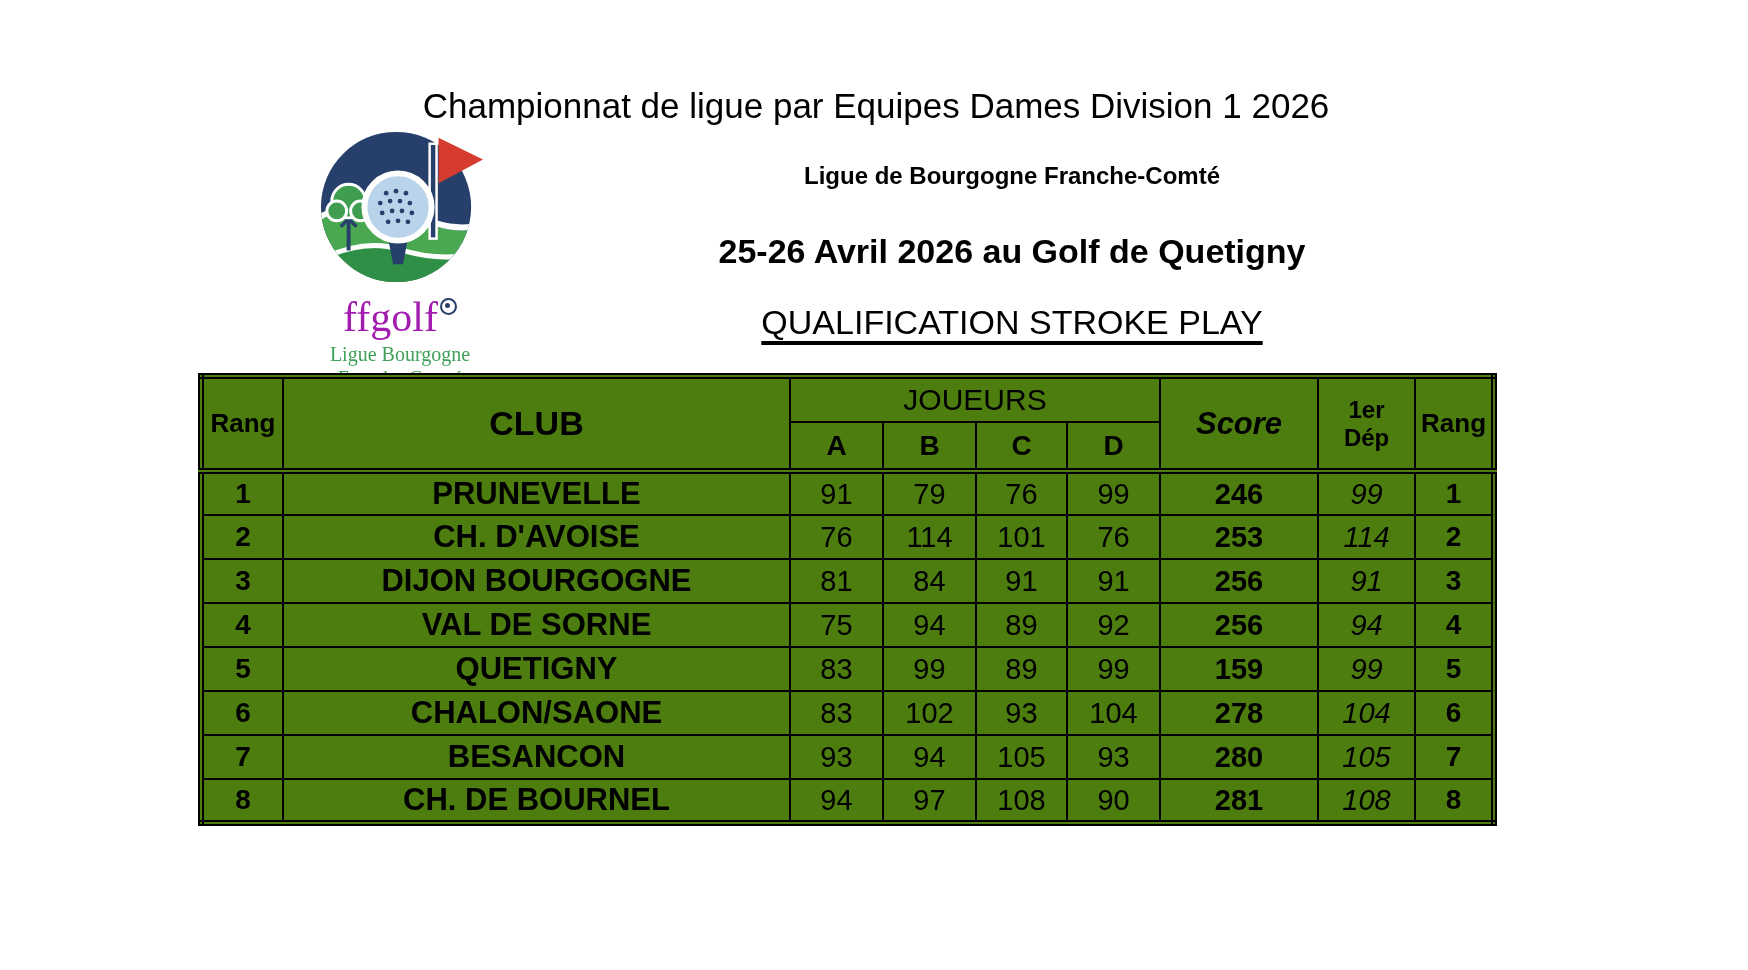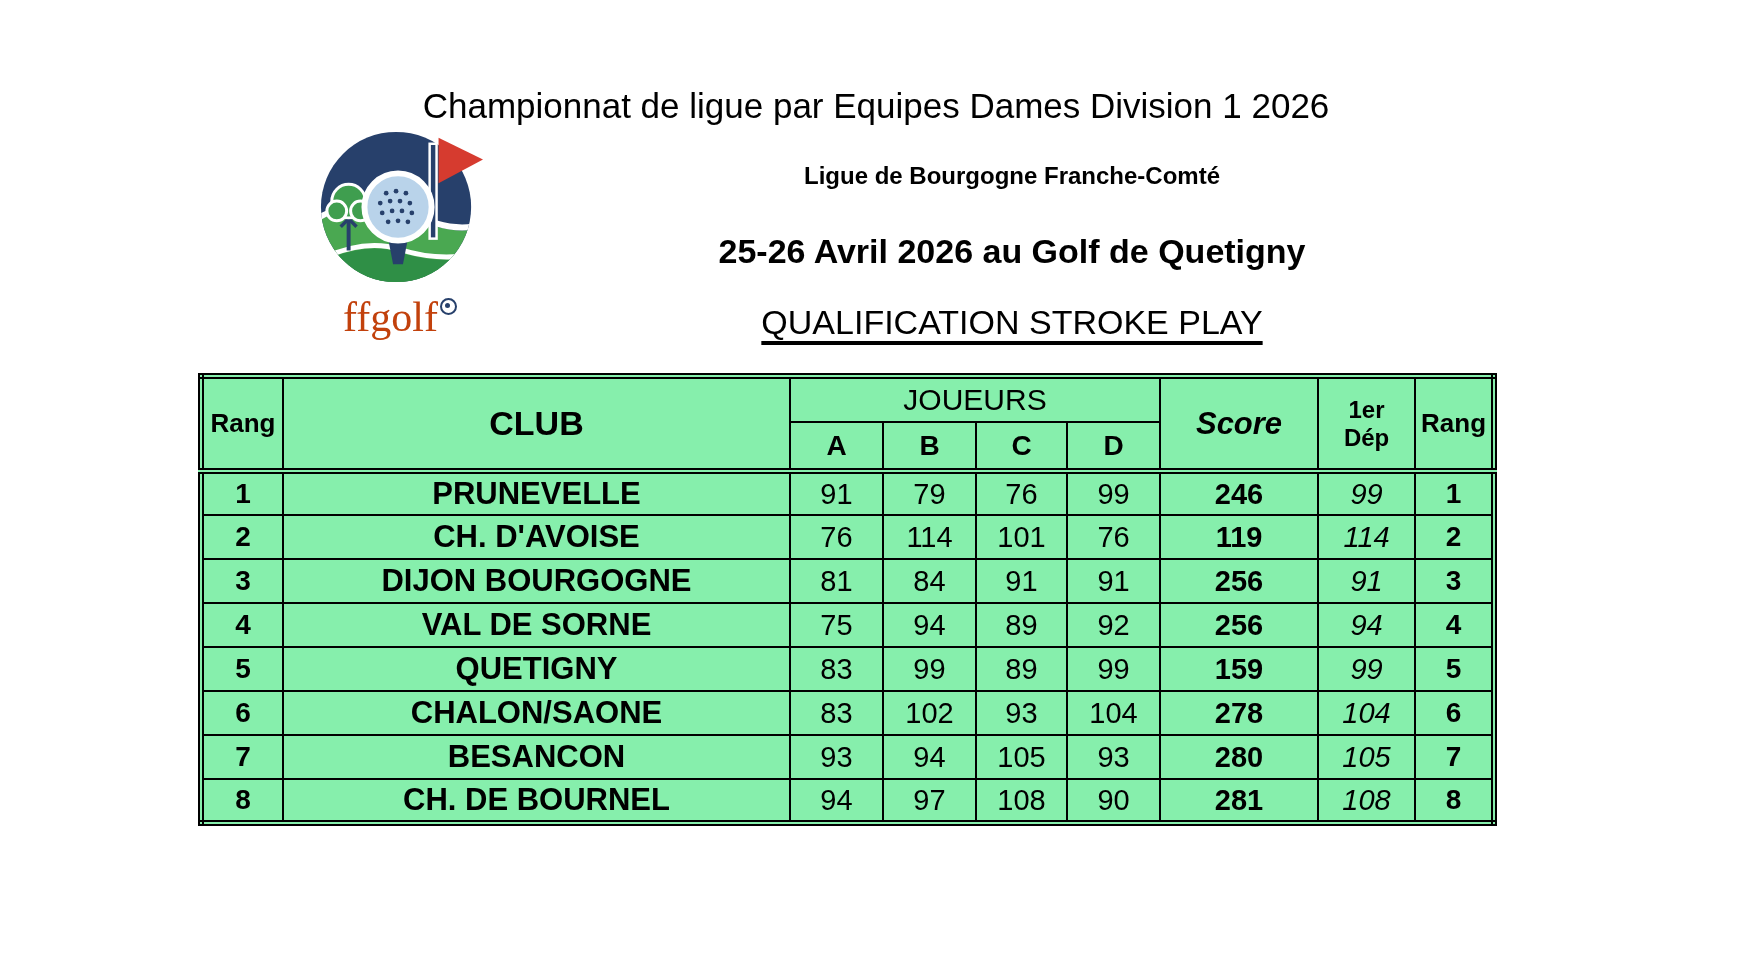--- a/index.html
+++ b/index.html
@@ -11,37 +11,37 @@
     position:absolute;left:16px;top:86px;width:1720px;
     text-align:center;font-size:35px;font-weight:normal;letter-spacing:0px;
   }
   .subtitles{position:absolute;left:490px;top:0;width:1044px;text-align:center;}
   .sub1{position:absolute;left:0;top:162px;width:100%;font-size:24px;font-weight:bold;}
   .sub2{position:absolute;left:0;top:232px;width:100%;font-size:34px;font-weight:bold;}
   .sub3{position:absolute;left:0;top:303px;width:100%;font-size:34px;font-weight:normal;
         text-decoration:underline;text-decoration-thickness:4px;text-underline-offset:7px;}
   .logo{position:absolute;left:300px;top:124px;width:200px;text-align:center;}
   .logo .wordmark{
-    font-family:"Liberation Serif", serif;color:#c2410c;font-size:42px;line-height:1.0;
+    font-family:"Liberation Serif", serif;color:#a21caf;font-size:42px;line-height:1.0;
     margin-top:2px;position:relative;display:inline-block;
   }
   .rooster-mark{
     display:inline-block;width:13px;height:13px;border:2px solid #27406b;border-radius:50%;
     vertical-align:top;margin-top:2px;margin-left:2px;position:relative;
   }
   .rooster-mark::after{
     content:"";position:absolute;left:3px;top:3px;width:5px;height:5px;background:#27406b;border-radius:50%;
   }
   .logo .org{
     font-family:"Liberation Serif", serif;color:#3fa05a;font-size:20px;line-height:1.2;margin-top:4px;
   }
   
   .tablewrap{position:absolute;left:198px;top:373px;}
   table.results{
-    border-collapse:collapse;table-layout:fixed;width:1293px;background:#86efac;
+    border-collapse:collapse;table-layout:fixed;width:1293px;background:#4d7c0f;
     border:6px double #000;
   }
   table.results th, table.results td{
     border:2px solid #000;padding:0;text-align:center;vertical-align:middle;overflow:hidden;white-space:nowrap;
   }
   tbody tr:first-child td{border-top:6px double #000;}
   th.h-rang{font-size:26px;font-weight:bold;}
   th.h-club{font-size:34px;font-weight:bold;}
   th.h-joueurs{font-size:30px;font-weight:normal;height:42px;}
   th.h-col{font-size:28px;font-weight:bold;height:45px;}
@@ -100,20 +100,24 @@
           <circle cx="82" cy="88" r="2.4"></circle>
           <circle cx="92" cy="88" r="2.4"></circle>
           <circle cx="102" cy="90" r="2.4"></circle>
         <circle cx="78" cy="99" r="2.4"></circle>
           <circle cx="88" cy="98" r="2.4"></circle>
           <circle cx="98" cy="99" r="2.4"></circle>
       </g>
     </g>
   </svg>
   <div class="wordmark"><span>ffgolf</span><span class="rooster-mark"></span></div>
+  <div class="org">
+    <div>Ligue Bourgogne</div>
+    <div>Franche-Comté</div>
+  </div>
 </div>
 
 <div class="subtitles">
   <div class="sub1">Ligue de Bourgogne Franche-Comté</div>
   <div class="sub2">25-26 Avril 2026 au Golf de Quetigny</div>
   <div class="sub3">QUALIFICATION STROKE PLAY</div>
 </div>
 
 <div class="tablewrap">
   <table class="results">
@@ -159,21 +163,21 @@
     <td class="c-dep">99</td>
     <td class="c-rank2">1</td>
   </tr>
         <tr>
     <td class="c-rank">2</td>
     <td class="c-club">CH. D'AVOISE</td>
     <td class="c-val">76</td>
     <td class="c-val">114</td>
     <td class="c-val">101</td>
     <td class="c-val">76</td>
-    <td class="c-score">119</td>
+    <td class="c-score">253</td>
     <td class="c-dep">114</td>
     <td class="c-rank2">2</td>
   </tr>
         <tr>
     <td class="c-rank">3</td>
     <td class="c-club">DIJON BOURGOGNE</td>
     <td class="c-val">81</td>
     <td class="c-val">84</td>
     <td class="c-val">91</td>
     <td class="c-val">91</td>

